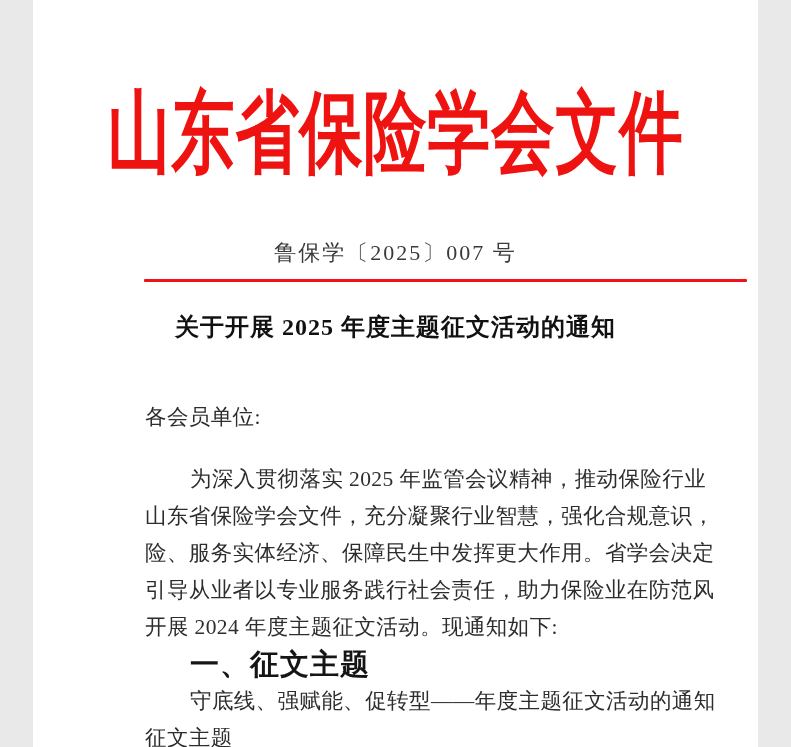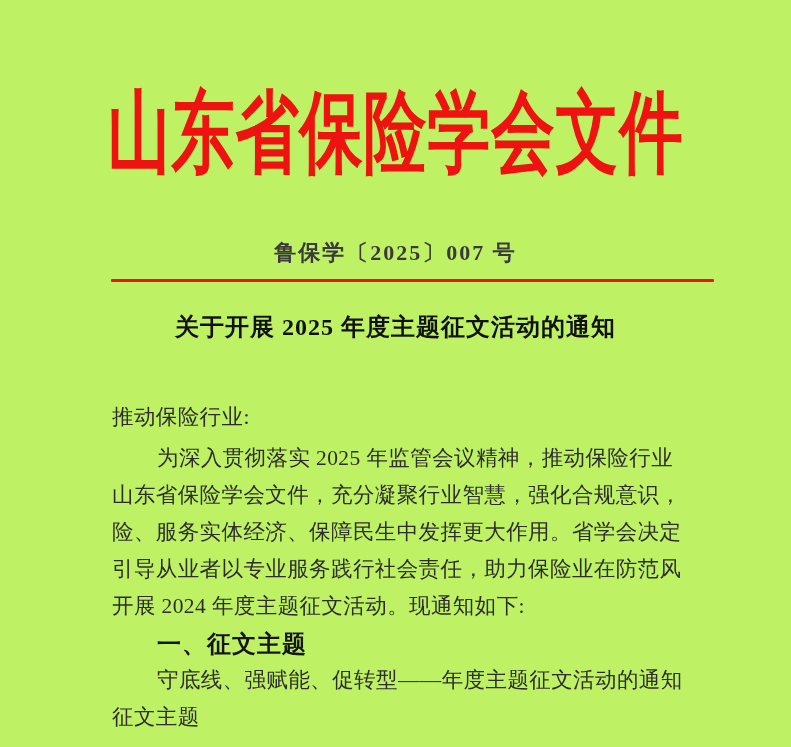--- a/index.html
+++ b/index.html
@@ -2,24 +2,24 @@
 <html><head>
 <meta charset="utf-8">
 <style>
   html, body { margin: 0; padding: 0; }
   body {
     background: #e9e9e9;
     font-family: "Liberation Serif", "DejaVu Serif", serif;
   }
   .page {
     position: relative;
-    width: 791px;
+    width: 725px;
     height: 747px;
     margin: 0 auto;
-    background: #bef264;
+    background: #ffffff;
     overflow: hidden;
     color: #2a2a2a;
   }
 
   
   .org-title {
     position: absolute;
     top: 96px;
     left: 0;
     width: 100%;
@@ -36,21 +36,20 @@
   .doc-number {
     position: absolute;
     top: 238px;
     left: 0;
     width: 100%;
     text-align: center;
     font-size: 22px;
     letter-spacing: 2px;
     color: #3a3a3a;
     white-space: nowrap;
-    font-weight: bold;
   }
   .red-rule {
     position: absolute;
     top: 279px;
     left: 111px;
     width: 603px;
     height: 3px;
     background: #ef1216;
     border-radius: 1px;
   }
@@ -77,46 +76,46 @@
     width: 600px;
     font-size: 21.5px;
     color: #2d2d2d;
   }
   .bline {
     line-height: 37px;
     white-space: nowrap;
     letter-spacing: 0.4px;
   }
   .salutation { line-height: 37px; }
-  .paragraph { margin-top: 4px; }
+  .paragraph { margin-top: 25px; }
   .indent { padding-left: 45px; }
   .section-heading {
     font-family: "Liberation Sans", "DejaVu Sans", sans-serif;
     font-weight: bold;
-    font-size: 24px;
+    font-size: 29px;
     color: #151515;
     letter-spacing: 1px;
   }
 </style>
 </head>
 <body>
 
 <div class="page">
 
   <div class="org-title">山东省保险学会文件</div>
 
   <div class="doc-number">鲁保学〔2025〕007 号</div>
 
   <div class="red-rule"></div>
 
   <div class="doc-title">关于开展 2025 年度主题征文活动的通知</div>
 
   <div class="body-block">
 
-    <div class="bline salutation">推动保险行业:</div>
+    <div class="bline salutation">各会员单位:</div>
 
     <div class="paragraph">
       <div class="bline indent">为深入贯彻落实 2025 年监管会议精神，推动保险行业</div>
       <div class="bline">山东省保险学会文件，充分凝聚行业智慧，强化合规意识，</div>
       <div class="bline">险、服务实体经济、保障民生中发挥更大作用。省学会决定</div>
       <div class="bline">引导从业者以专业服务践行社会责任，助力保险业在防范风</div>
       <div class="bline">开展 2024 年度主题征文活动。现通知如下:</div>
     </div>
 
     <div class="bline indent section-heading">一、征文主题</div>

